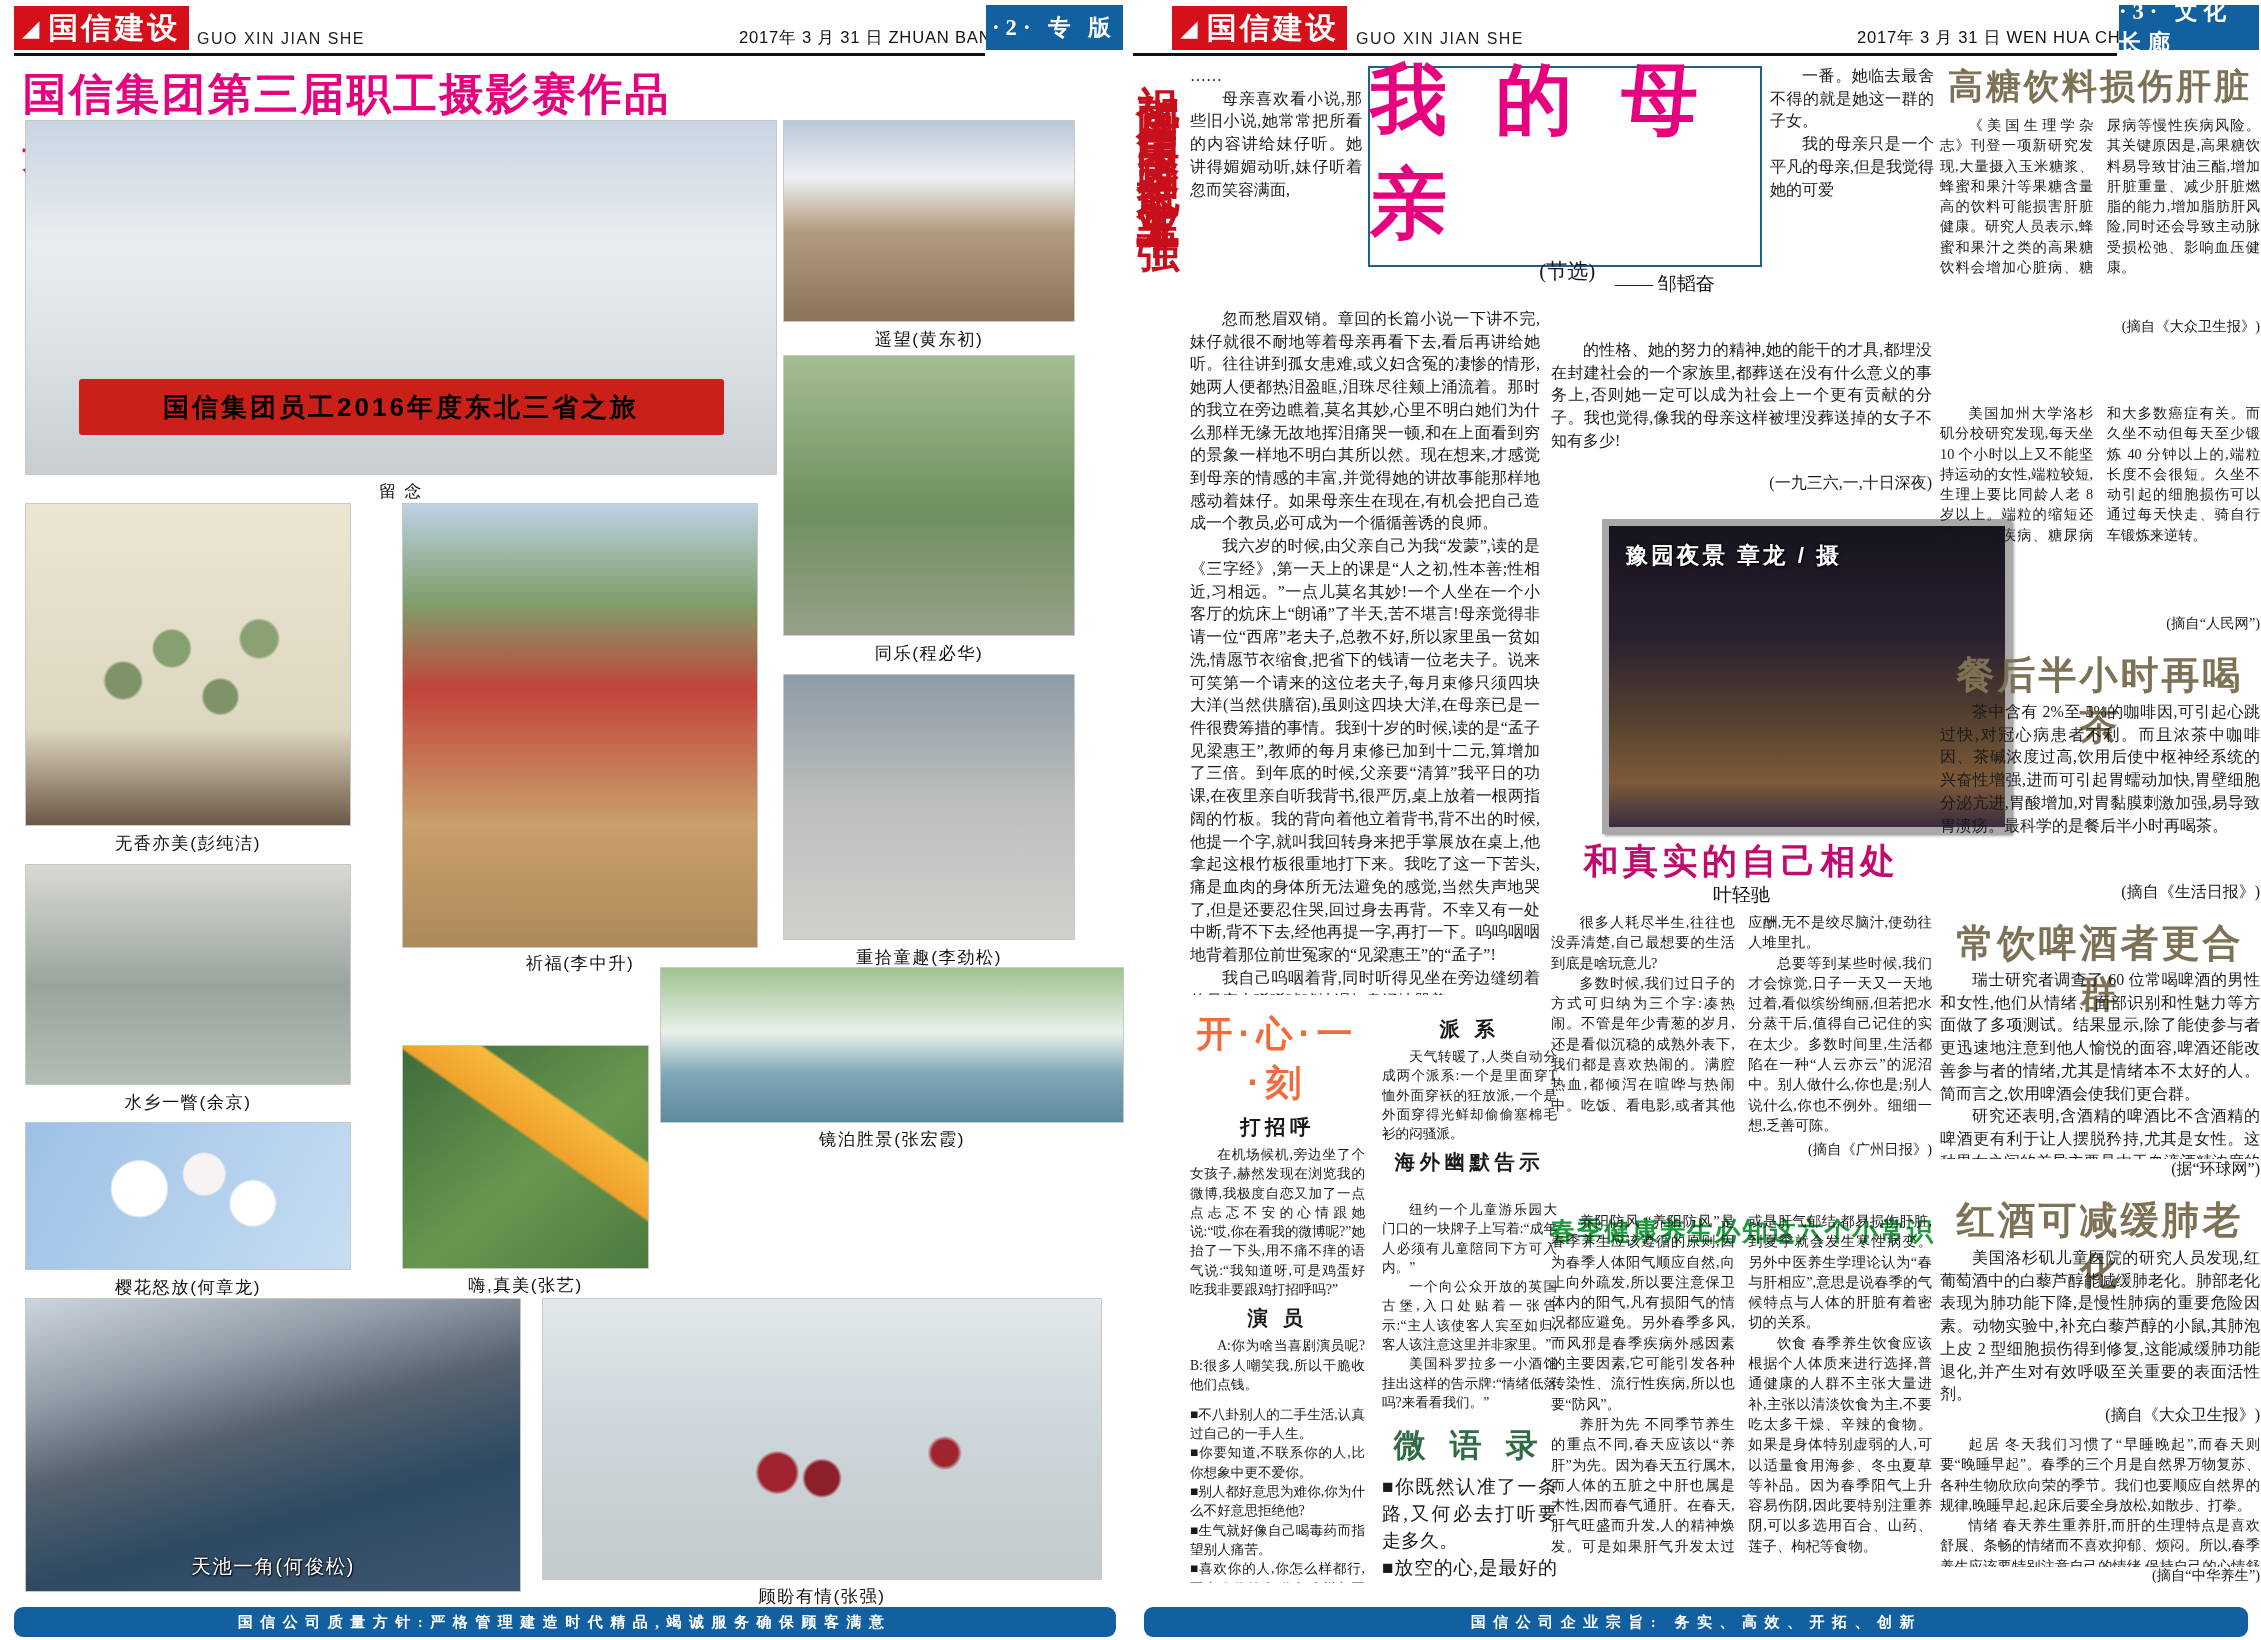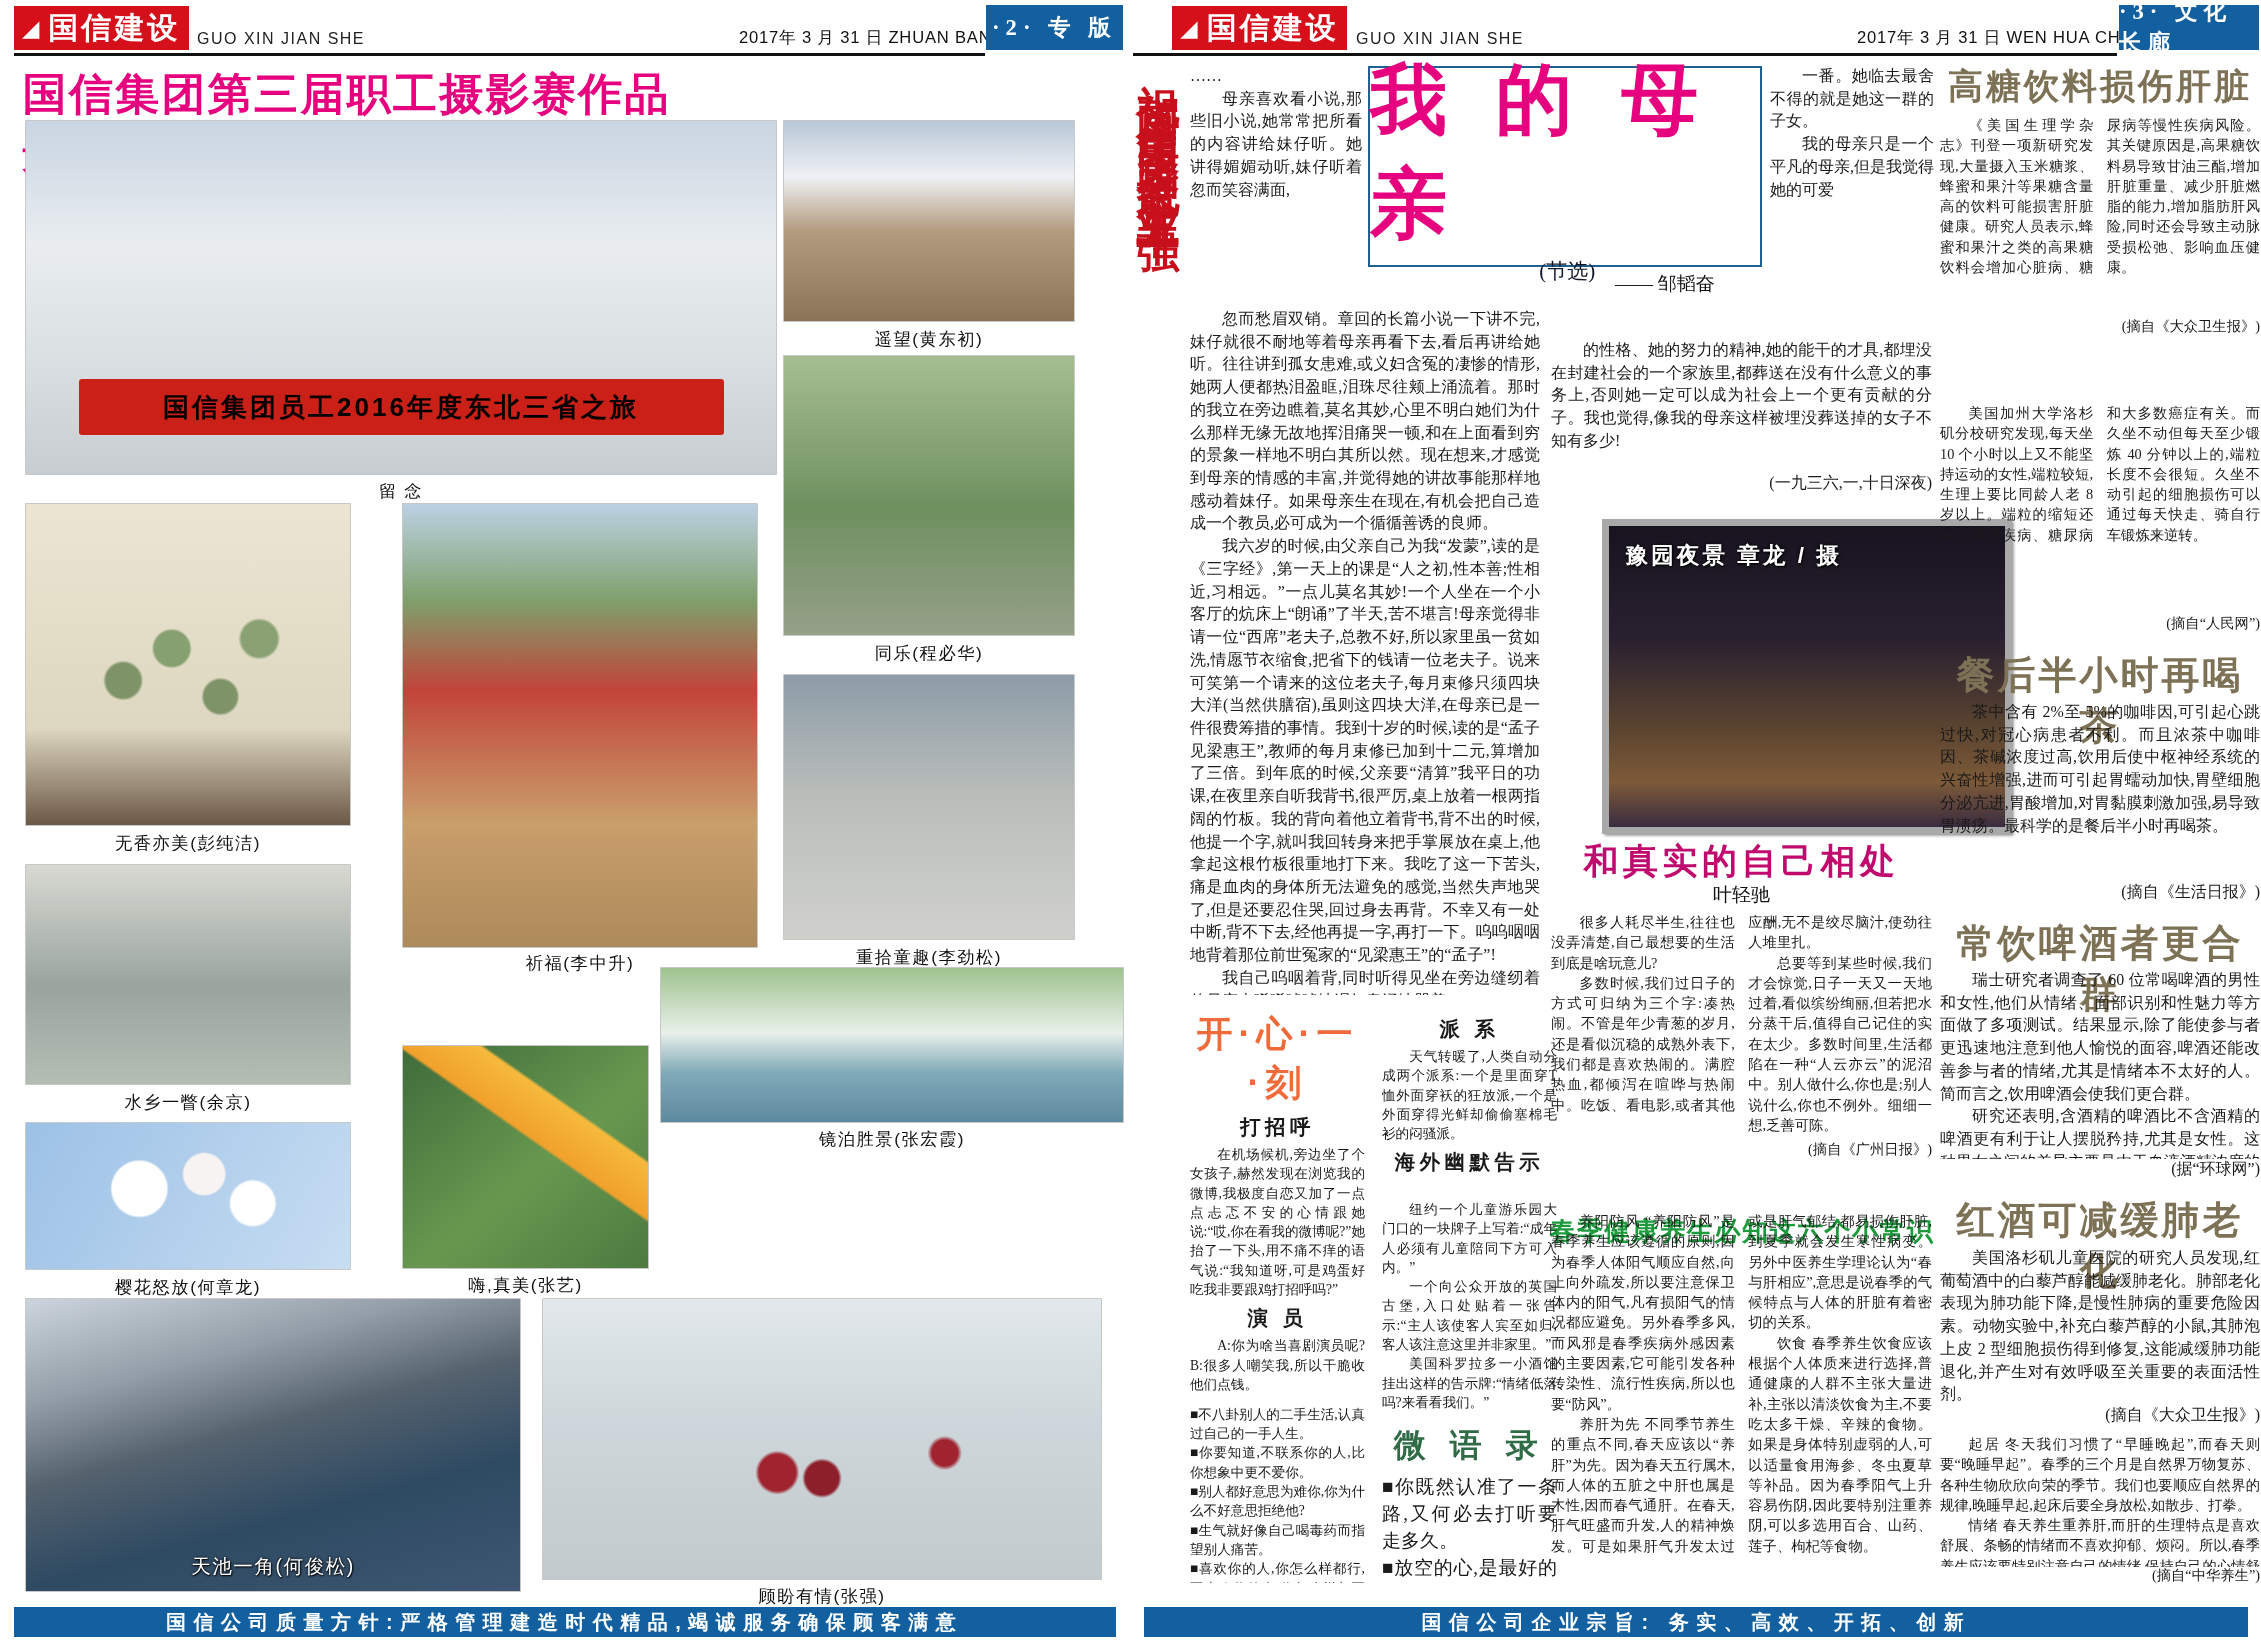--- a/index.html
+++ b/index.html
@@ -53,23 +53,23 @@
   .ph-monks{background:
      radial-gradient(circle at 42% 62%,#a02430 0 5%,transparent 6%),
      radial-gradient(circle at 50% 64%,#8d1f2a 0 5%,transparent 6%),
      radial-gradient(circle at 72% 55%,#a02430 0 3%,transparent 4%),
      linear-gradient(180deg,#e2e8ec 0%,#cdd6da 45%,#c3cacd 100%);}
   .ph-night{background:linear-gradient(180deg,#17131f 0%,#2a2130 38%,#5c4530 68%,#7d5a38 85%,#3a2c40 100%);}
   .night-cap{position:absolute;left:16.6px;top:13.6px;color:#fff;font-weight:bold;font-size:22.6px;
              letter-spacing:3px;text-shadow:0 0 3.8px #000,0.8px 0.8px 1.5px #000;
              font-family:"Liberation Sans",sans-serif;}
   .frame{border:7.5px solid #a9a9a9;box-shadow:1.5px 1.5px 3px #888;}
-  .bot-banner{background:#12609f;color:#fff;font-weight:bold;font-size:20px;
+  .bot-banner{background:#12609f;color:#fff;font-weight:bold;font-size:15px;
               display:flex;align-items:center;justify-content:center;letter-spacing:7.5px;
-              font-family:Liberation Sans, sans-serif;}
+              font-family:Liberation Serif, serif;border-radius:9px;}
   
   .slogan{writing-mode:vertical-rl;text-orientation:upright;color:#c8101c;font-weight:bold;
           font-size:43px;letter-spacing:10.6px;line-height:1;font-family:"Liberation Sans",sans-serif;}
   .bodytxt{font-size:16px;line-height:1.42;text-align:justify;overflow:hidden;}
   .bodytxt p{margin:0;text-indent:2em;}
   .bodytxt p.noind{text-indent:0;}
   .attr{text-align:right;font-size:16px;padding-right:4.5px;}
   .mm-box{border:2.3px solid #1e6090;background:#fff;display:flex;align-items:center;justify-content:center;}
   .mm-title{color:#e6017e;font-weight:bold;font-size:77px;letter-spacing:13.6px;
             font-family:"Liberation Sans",sans-serif;}

